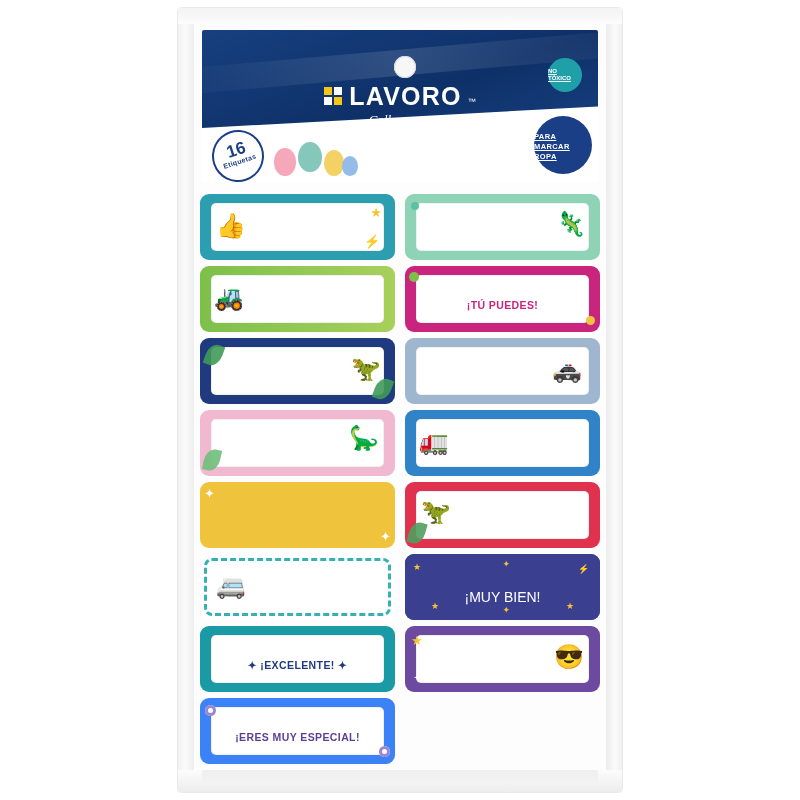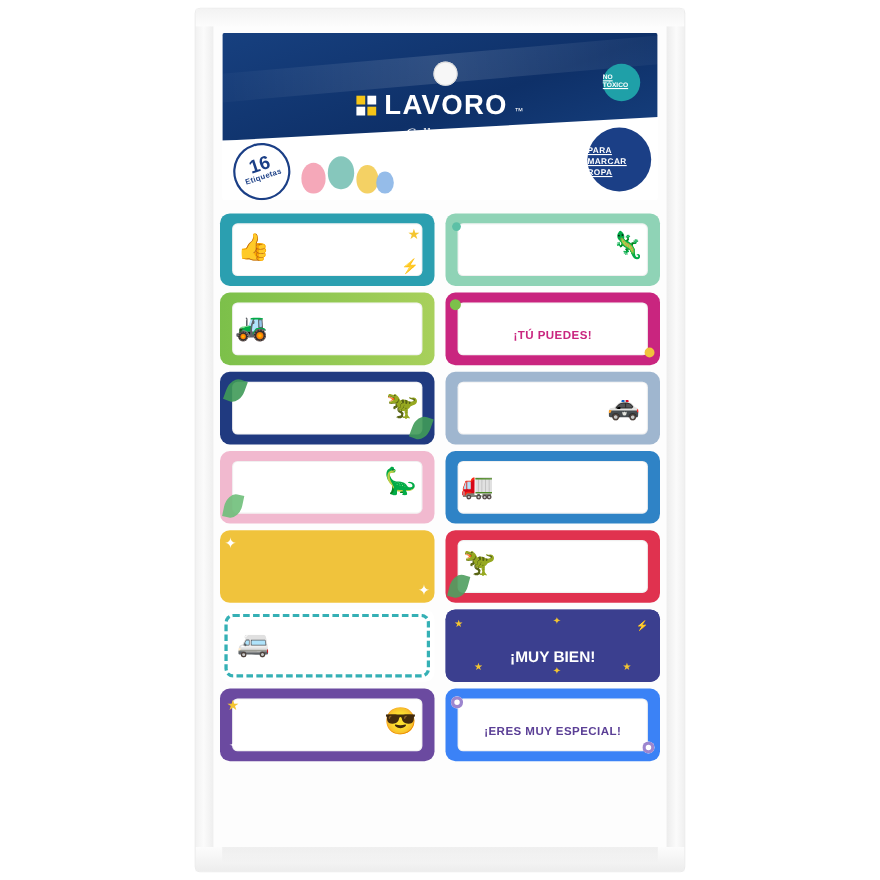--- a/index.html
+++ b/index.html
@@ -331,21 +331,21 @@
   .center-text-box {
     position: absolute;
     left: 0; right: 0; top: 0; bottom: 0;
     display: flex;
     align-items: center;
     justify-content: center;
     text-align: center;
   }
   .two-line {
     font-size: 14px;
-    font-weight: bold;
+    font-weight: normal;
     line-height: 15px;
     color: #ffffff;
     margin-top: 20px;
   }
 
   .bottom-reflection {
     position: absolute;
     left: 24px;
     right: 24px;
     bottom: 8px;
@@ -503,20 +503,25 @@
             <span class="s" style="right:10px; top:10px;">⚡</span>
             <span class="s" style="right:26px; bottom:9px;">★</span>
             <span class="s" style="left:50%; top:5px;">✦</span>
             <span class="s" style="left:50%; bottom:5px;">✦</span>
           </div>
           <div class="center-text-box">
             <span class="two-line">¡MUY BIEN!</span>
           </div>
         </div>
 
+        <div class="label f-cyan">
+          <div class="inner">
+            <span class="txt txt-navy">✦ ¡EXCELENTE! ✦</span>
+          </div>
+        </div>
 
         <div class="label f-violet">
           <div class="inner">
             <span class="txt"></span>
           </div>
           <div class="deco emoji-lg" style="right:16px; top:19px;">😎</div>
           <div class="deco emoji-sm" style="left:6px; top:8px; color:#f4c531;">★</div>
           <div class="deco emoji-sm" style="left:8px; bottom:8px; color:#ffffff;">✦</div>
         </div>
 

